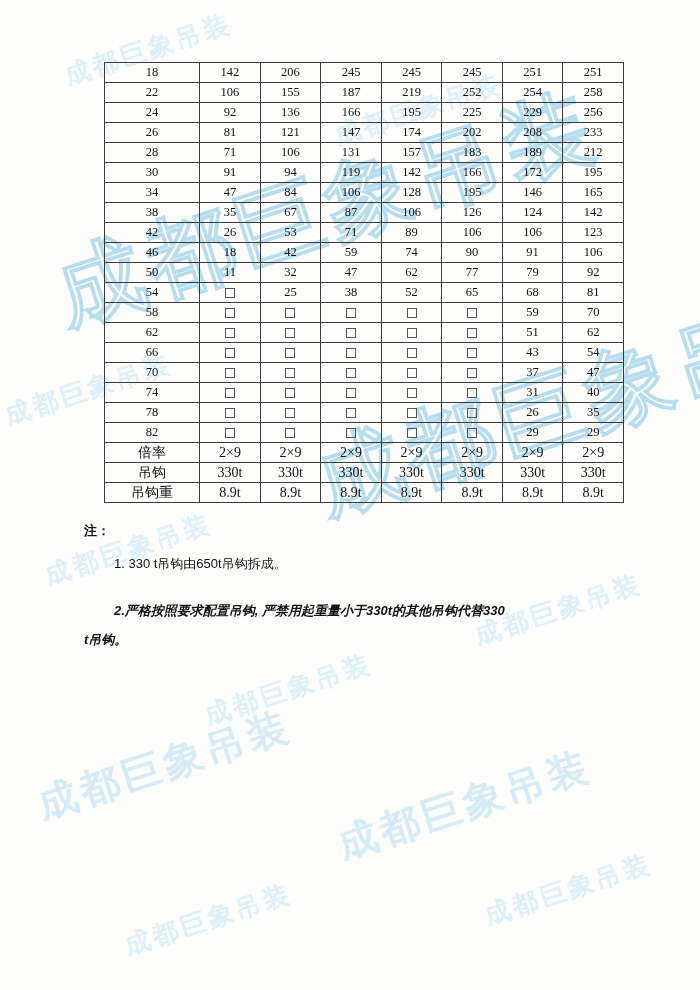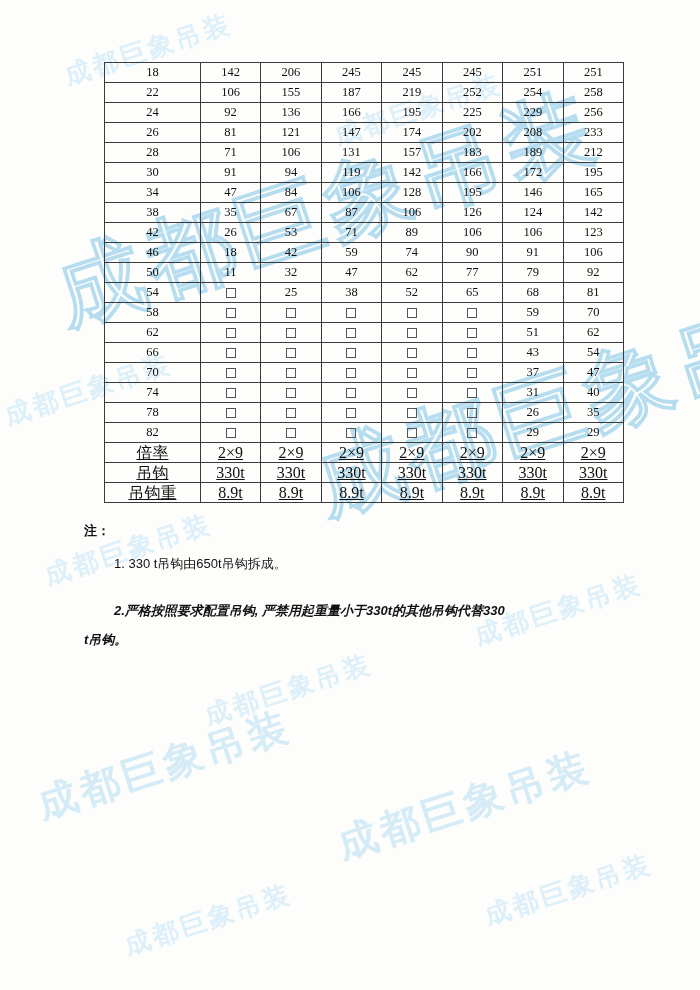--- a/index.html
+++ b/index.html
@@ -72,22 +72,21 @@
     height: 19px;
     padding: 0 2px;
     line-height: 19px;
     background: transparent;
   }
   table.data-table td.label-cell {
     font-family: "Liberation Sans", sans-serif;
     font-size: 12px;
   }
   table.data-table tr.footer-row td {
-    font-size: 16px;
-    text-decoration: underline;
+    font-size: 14px;
   }
   .box-glyph {
     display: inline-block;
     width: 8px;
     height: 8px;
     border: 1px solid #555;
     vertical-align: middle;
     background: transparent;
   }
 

